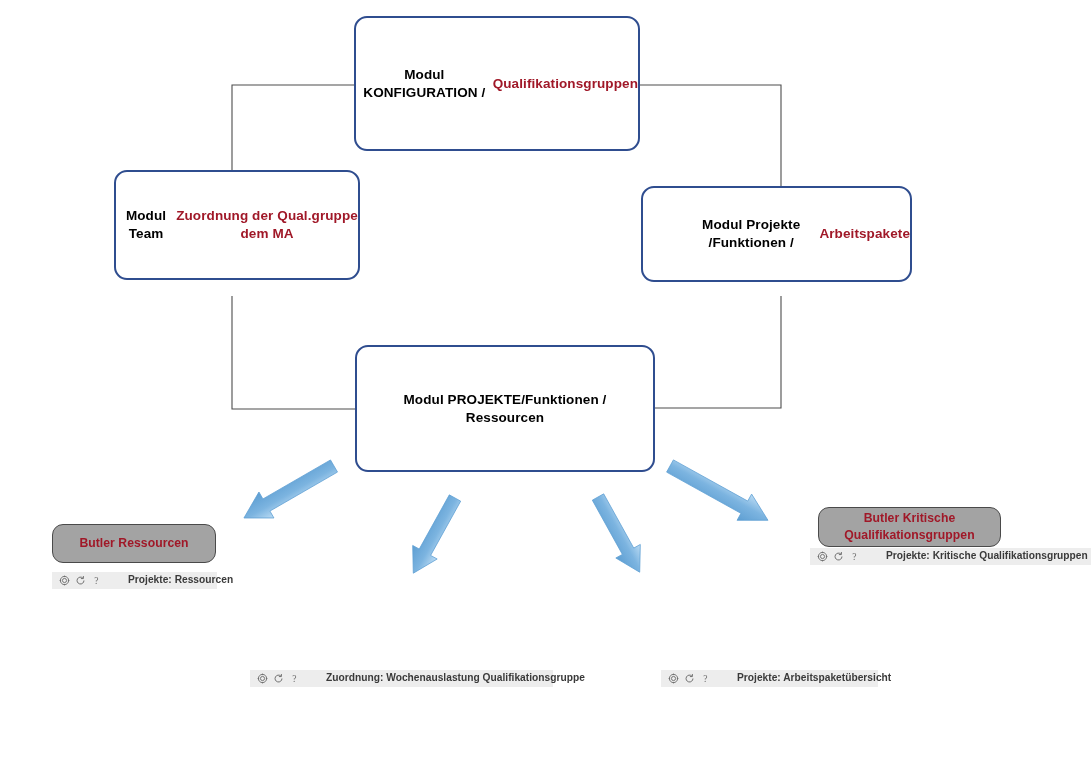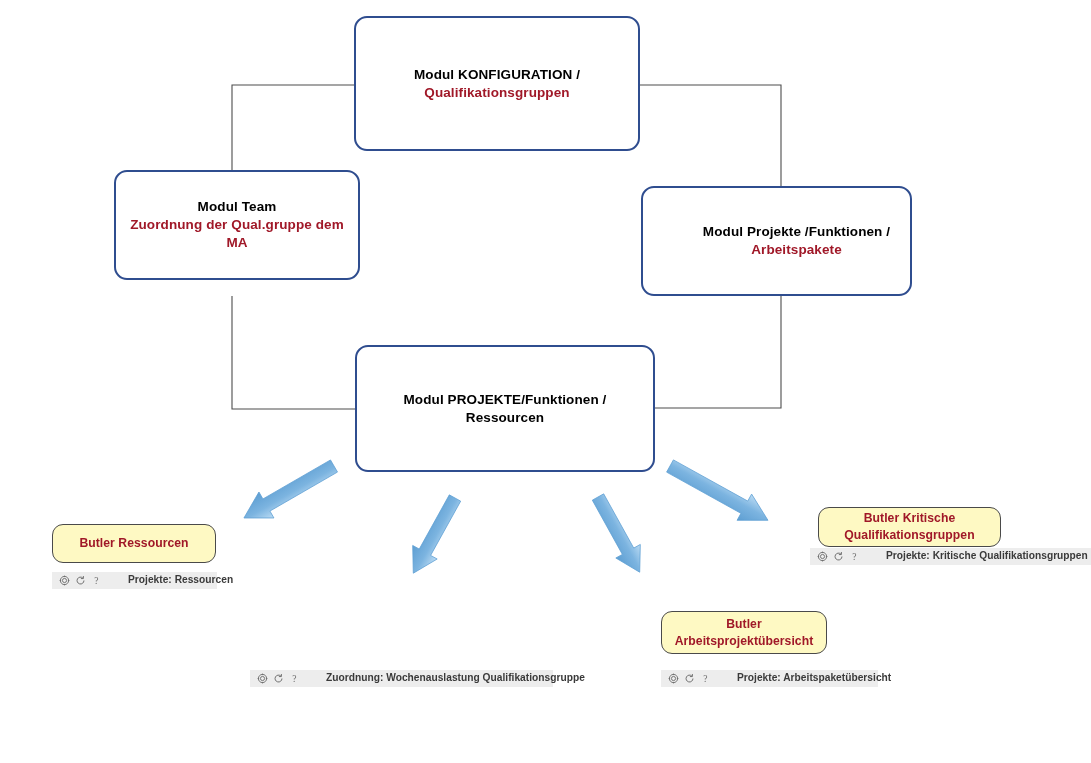--- a/index.html
+++ b/index.html
@@ -30,21 +30,21 @@
   }
 
   
   .module-box {
     position: absolute;
     box-sizing: border-box;
     background: #ffffff;
     border: 2.2px solid #2f4d8f;
     border-radius: 13px;
     display: flex;
-    flex-direction: column;
+    flex-direction: row;
     align-items: center;
     justify-content: center;
     text-align: center;
     z-index: 4;
   }
   .module-title {
     font-size: 13.5px;
     font-weight: bold;
     color: #000000;
     line-height: 1.32;
@@ -63,21 +63,21 @@
     color: #a4172a;
     letter-spacing: 0.3px;
     margin-top: 13px;
     line-height: 1.1;
   }
 
   
   .butler-box {
     position: absolute;
     box-sizing: border-box;
-    background: #fef9c3;
+    background: #a3a3a3;
     border: 1.3px solid #4a4a4a;
     border-radius: 11px;
     display: flex;
     align-items: center;
     justify-content: center;
     text-align: center;
     z-index: 4;
   }
   .butler-label {
     font-size: 12.2px;
@@ -176,21 +176,21 @@
   <div class="module-box" style="left:354px; top:16px; width:286px; height:135px;">
     <div class="module-title">Modul KONFIGURATION /</div>
     <div class="module-sub">Qualifikationsgruppen</div>
   </div>
 
   <div class="module-box" style="left:114px; top:170px; width:246px; height:110px;">
     <div class="module-title">Modul Team</div>
     <div class="module-sub" style="max-width:224px;">Zuordnung der Qual.gruppe  dem MA</div>
   </div>
 
-  <div class="module-box" style="left:641px; top:186px; width:271px; height:110px;padding-left:40px;">
+  <div class="module-box" style="left:641px; top:186px; width:271px; height:96px;padding-left:40px;">
     <div class="module-title">Modul Projekte /Funktionen  /</div>
     <div class="module-sub">Arbeitspakete</div>
   </div>
 
   <div class="module-box" style="left:355px; top:345px; width:300px; height:127px;">
     <div class="module-title" style="max-width:240px;">Modul PROJEKTE/Funktionen / Ressourcen</div>
   </div>
 
   <div class="butler-box" style="left:52px; top:524px; width:164px; height:39px;text-align:center;">
     <div class="butler-label">Butler Ressourcen</div>
@@ -246,23 +246,20 @@
       </svg>
     </span>
     <span class="strip-icon">
       <svg viewBox="0 0 16 16" width="11" height="11">
         <text x="8" y="13" text-anchor="middle" font-size="14" font-family="Liberation Serif, serif" fill="#6b6b6b">?</text>
       </svg>
     </span>
     <span class="strip-text">Zuordnung: Wochenauslastung Qualifikationsgruppe</span>
   </div>
 
-  <div class="butler-box" style="left:661px; top:611px; width:166px; height:43px;">
-    <div class="butler-label">Butler Arbeitsprojektübersicht</div>
-  </div>
   <div class="strip" style="left:661px; top:670px; width:217px;">
     <span class="strip-icon">
       <svg viewBox="0 0 16 16" width="11" height="11">
         <g fill="none" stroke="#6b6b6b" stroke-width="1.3">
           <circle cx="8" cy="8" r="3"></circle>
           <circle cx="8" cy="8" r="6"></circle>
         </g>
         <g stroke="#6b6b6b" stroke-width="1.3">
           <line x1="8" y1="1" x2="8" y2="3"></line>
             <line x1="8" y1="13" x2="8" y2="15"></line>

